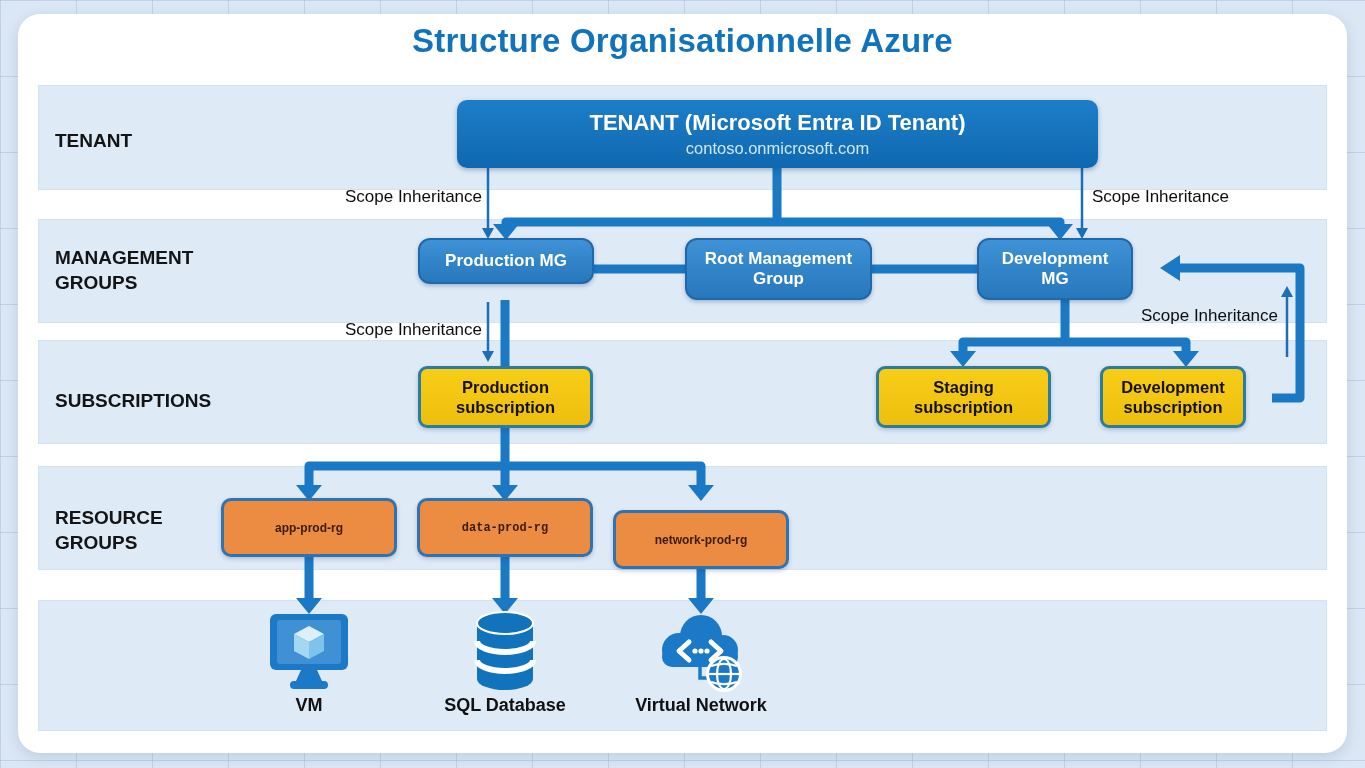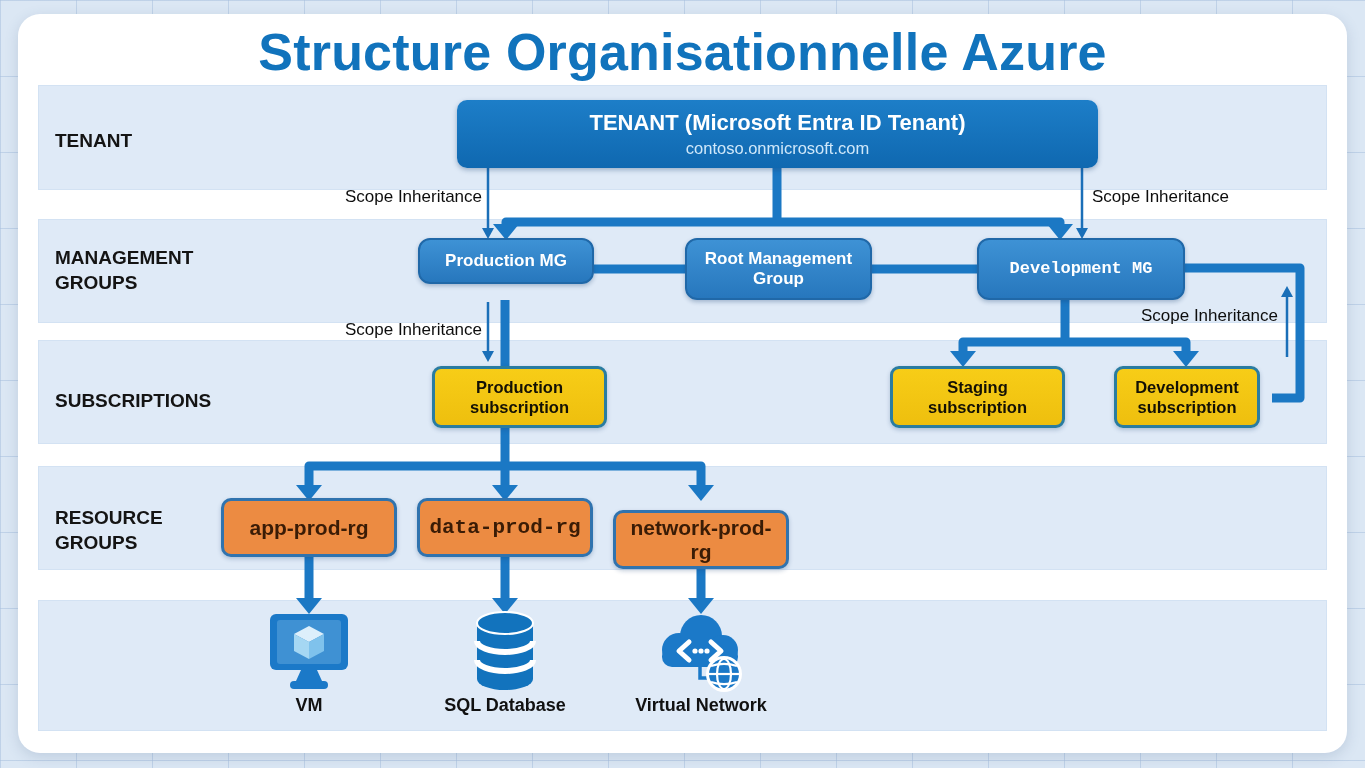--- a/index.html
+++ b/index.html
@@ -15,21 +15,21 @@
       repeating-linear-gradient(to right, rgba(168,192,222,.55) 0 1px, transparent 1px 76px),
       repeating-linear-gradient(to bottom, rgba(168,192,222,.55) 0 1px, transparent 1px 76px);
   }
   .card {
     position:absolute; left:18px; top:14px; width:1329px; height:739px;
     background:#ffffff; border-radius:22px;
     box-shadow:0 4px 14px rgba(60,90,130,.18);
   }
   .page-title {
     position:absolute; left:18px; top:22px; width:1329px;
-    text-align:center; font-size:52px; font-weight:bold; color:#1173bc;
+    text-align:center; font-size:33px; font-weight:bold; color:#1173bc;
     letter-spacing:.2px;
   }
   .band {
     position:absolute; left:38px; width:1289px;
     background:#dfeaf7; border:1px solid #d3e2f3;
   }
   .band.r1 { top:85px;  height:105px; }
   .band.r2 { top:219px; height:104px; }
   .band.r3 { top:340px; height:104px; }
   .band.r4 { top:466px; height:104px; }
@@ -58,35 +58,34 @@
   .tenant-box .t1 { color:#ffffff; font-size:22px; font-weight:bold; }
   .tenant-box .t2 { color:#cfe8fa; font-size:16.5px; font-weight:normal; margin-top:3px; }
   .mg {
     background:linear-gradient(#3e92d5,#2777bd);
     border:2px solid #2068a8; border-radius:12px;
     color:#ffffff; font-size:17px; line-height:1.2; padding:0 10px;
     box-shadow:0 2px 4px rgba(20,60,110,.3);
   }
   .mg.prod { left:418px; top:238px; width:176px; height:46px; }
   .mg.root { left:685px; top:238px; width:187px; height:62px; }
-  .mg.dev  { left:977px; top:238px; width:208px; height:62px;font-family:Liberation Mono, monospace; }
+  .mg.dev  { left:977px; top:238px; width:156px; height:62px; }
   .sub {
     background:linear-gradient(#f7cd17,#eebf0e);
     border:3px solid #2a7ca0; border-radius:9px;
     color:#141105; font-size:16.5px; line-height:1.22; padding:13px 8px;
     box-shadow:0 2px 4px rgba(20,60,110,.25);
-    margin-left:14px;
   }
   .sub.prod    { left:418px;  top:366px; width:175px; height:62px; }
   .sub.staging { left:876px;  top:366px; width:175px; height:62px; }
   .sub.dev     { left:1100px; top:366px; width:146px; height:62px; }
   .rg {
     background:#ec8b42;
     border:3px solid #3073ae; border-radius:10px;
-    color:#3a1c06; font-size:21px; padding:0 8px;
+    color:#3a1c06; font-size:12px; padding:0 8px;
     box-shadow:0 2px 4px rgba(20,60,110,.25);
   }
   .rg.app  { left:221px; top:498px; width:176px; height:59px; }
   .rg.data { left:417px; top:498px; width:176px; height:59px;font-family:Liberation Mono, monospace; }
   .rg.net  { left:613px; top:510px; width:176px; height:59px; }
 
   .scope-label {
     position:absolute; z-index:3; font-size:17px; color:#0d0d0d;
   }
   .si1 { left:342px;  top:187px; width:140px; text-align:right; }

